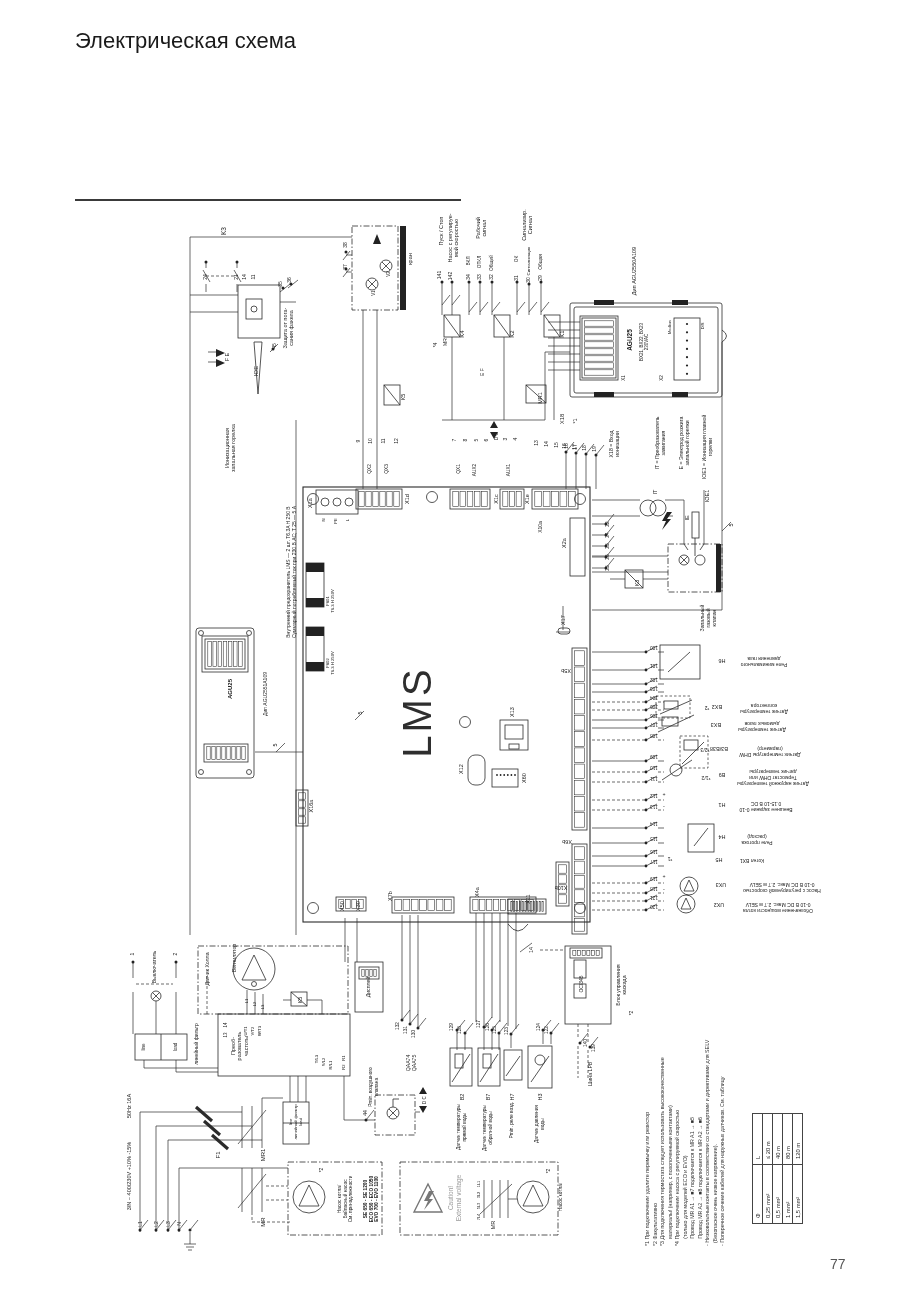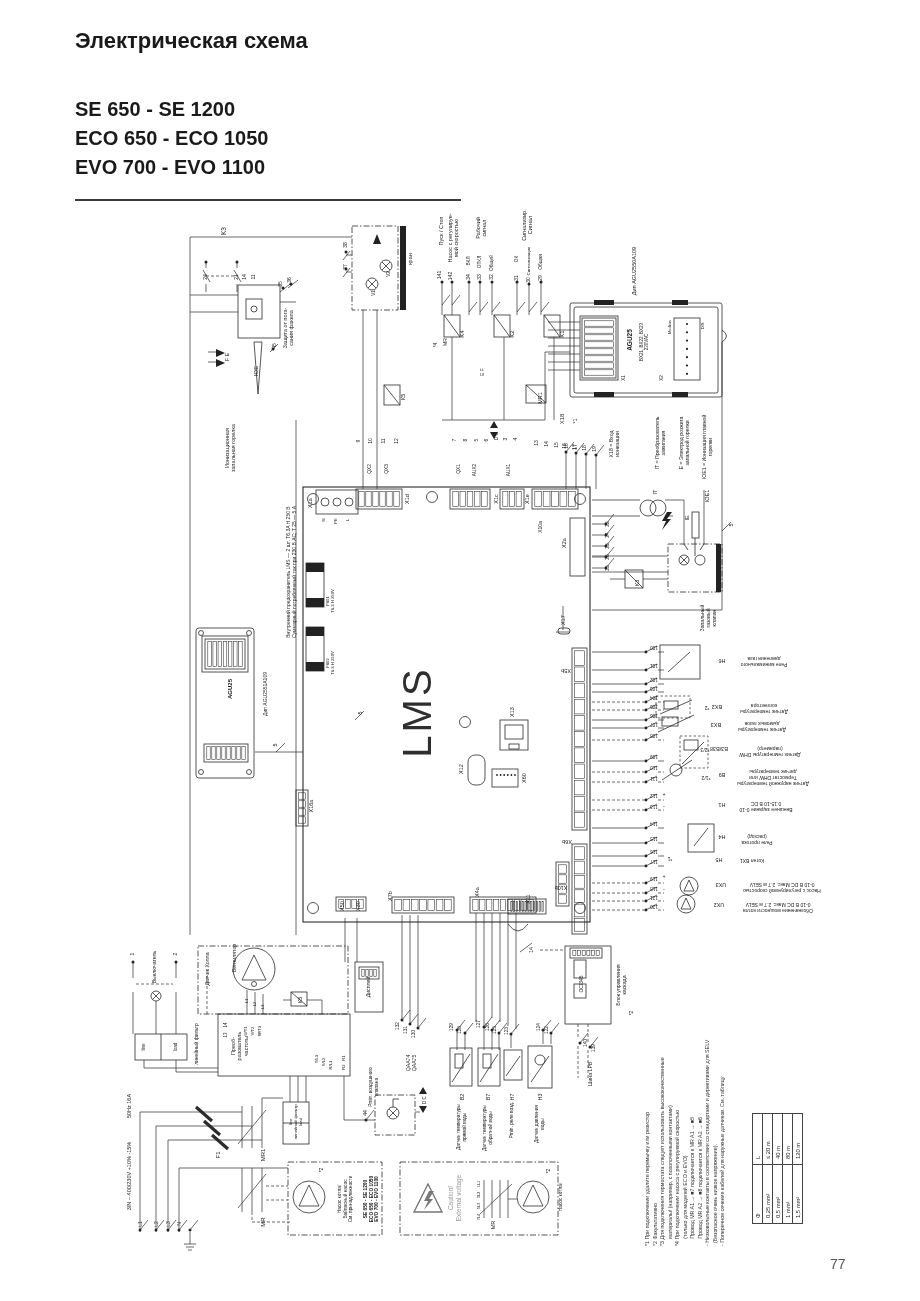--- a/index.html
+++ b/index.html
@@ -1,40 +1,35 @@
 <!DOCTYPE html>
 <html><head>
 <meta charset="utf-8">
 <style>
   html,body{margin:0;padding:0;background:#e8e8e8;}
   .page{position:relative;width:920px;height:1301px;background:#ffffff;font-family:"Liberation Sans",sans-serif;overflow:hidden;margin:0 auto;}
-  .title{position:absolute;left:75px;top:28px;font-size:22px;font-weight:bold;color:#1a1a1a;}
+  .title{position:absolute;left:75px;top:28px;font-size:22px;font-weight:normal;color:#1a1a1a;}
   .models{position:absolute;left:75px;top:95px;font-size:20px;font-weight:bold;color:#1a1a1a;line-height:29px;}
   .rule{position:absolute;left:75px;top:199px;width:386px;height:1.5px;background:#3a3a3a;}
   .pageno{position:absolute;left:830px;top:1256px;font-size:14px;color:#555;}
   svg.art{position:absolute;left:0;top:0;}
   #labels .lbl{position:absolute;white-space:pre;text-align:center;line-height:1.18;color:#222;}
   .fnotes{position:absolute;left:644px;top:1246px;width:202px;transform-origin:0 0;transform:rotate(-90deg);font-size:5.3px;line-height:1.42;color:#333;}
   .fnotes div{white-space:pre;}
   .ctable{position:absolute;left:752px;top:1224px;transform-origin:0 0;transform:rotate(-90deg);border-collapse:collapse;font-size:5.8px;color:#222;background:#fff;}
   .ctable th,.ctable td{border:0.8px solid #444;padding:1.5px 5px;font-weight:normal;text-align:left;white-space:pre;}
   .ctable td:first-child,.ctable th:first-child{min-width:48px;}
   .ctable td:last-child,.ctable th:last-child{min-width:40px;}
 </style>
 </head>
 <body>
 
 <div class="page">
 
   <div class="title">Электрическая схема</div>
-  <div class="models">
-    <div>SE 650 - SE 1200</div>
-    <div>ECO 650 - ECO 1050</div>
-    <div>EVO 700 - EVO 1100</div>
-  </div>
   <div class="rule"></div>
 
   <svg class="art" width="920" height="1301" viewBox="0 0 920 1301">
 
     <path fill="none" stroke="#2b2b2b" stroke-width="0.7" d="
       M190,237 H352 M190,237 V935 M296,420 V935 M255,752 H303
       M363,310 V489 M377,310 V489 M346,255 H352 M346,272 H352
       M190,295 H238 M190,312 H238 M280,302 H296
       M206,262 V268 M206,284 V292 M237,262 V268 M237,284 V292
       M208,352 H216 M208,362 H216

